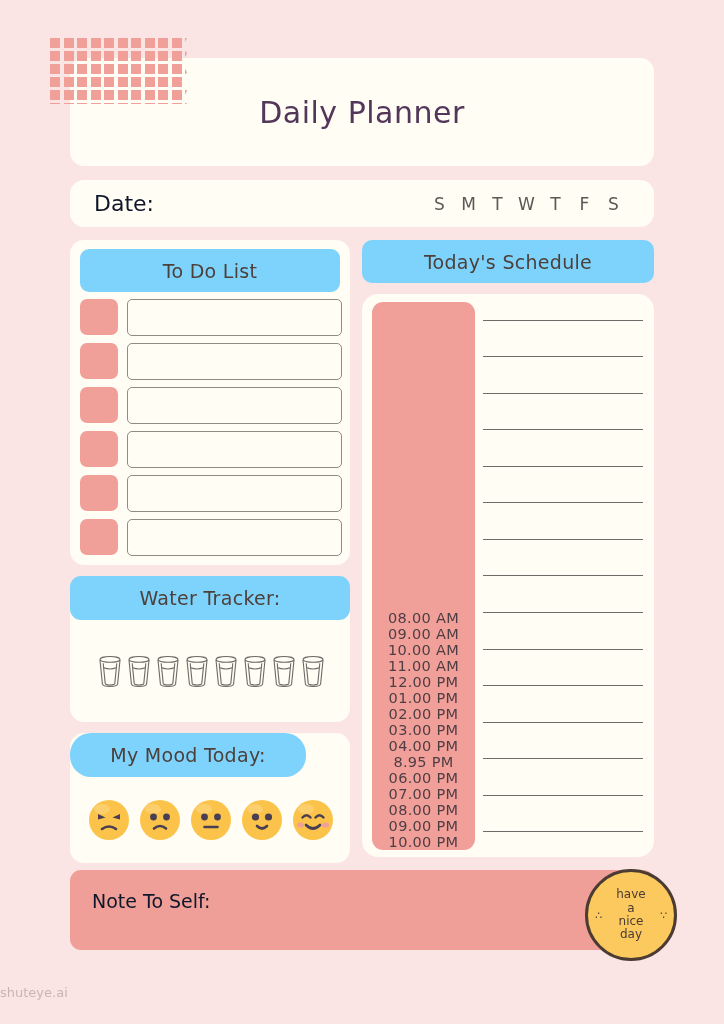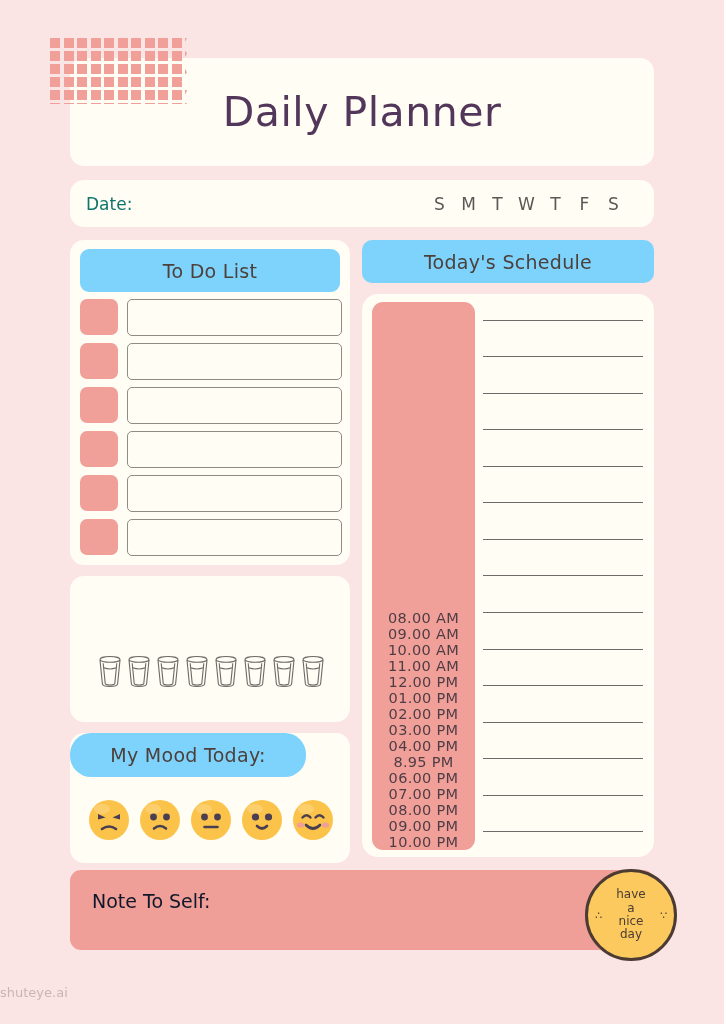--- a/index.html
+++ b/index.html
@@ -26,27 +26,27 @@
     clip-path:polygon(0 0,100% 0,97% 12%,100% 24%,96% 38%,100% 52%,96% 66%,100% 80%,97% 92%,100% 100%,0 100%);
     z-index:3;
   }
 
   
   .card{position:absolute;background:#fffdf4;border-radius:14px;}
   .title-card{left:70px;top:58px;width:584px;height:108px;z-index:2;
     display:flex;align-items:center;justify-content:center;}
   .planner-title{
     font-family:"DejaVu Sans", sans-serif;
-    font-size:41px;color:#53375b;letter-spacing:.5px;
+    font-size:30px;color:#53375b;letter-spacing:.5px;
     font-weight:400;
   }
 
   .date-card{left:70px;top:180px;width:584px;height:47px;
     display:flex;align-items:center;z-index:2;}
-  .date-label{margin-left:16px;font-size:17px;color:#0f766e;}
+  .date-label{margin-left:24px;font-size:22px;color:#0f172a;}
   .weekdays{margin-left:auto;margin-right:26px;display:flex;gap:0;}
   .weekdays span{width:29px;text-align:center;font-size:17px;color:#5d5856;}
 
   
   .todo-card{left:70px;top:240px;width:280px;height:325px;}
   .water-card{left:70px;top:576px;width:280px;height:146px;}
   .mood-card{left:70px;top:733px;width:280px;height:130px;}
 
   .hdr{
     position:absolute;background:#7dd3fc;border-radius:9px;
@@ -146,20 +146,21 @@
       <div class="todo-box"></div>
       <div class="todo-line"></div>
     </div>
     <div class="todo-row">
       <div class="todo-box"></div>
       <div class="todo-line"></div>
     </div>
   </div>
 
   <div class="card water-card"></div>
+  <div class="hdr water-hdr">Water Tracker:</div>
   <div class="water-row" id="water-row">
       <div><svg width="26" height="33" viewBox="0 0 26 33">
           <g fill="none" stroke="#6b6a66" stroke-width="1.1">
             <path d="M3 5 L5.4 29 q0.3 2.4 7.6 2.4 q7.3 0 7.6 -2.4 L23 5"></path>
             <ellipse cx="13" cy="4.4" rx="10" ry="2.9"></ellipse>
             <path d="M6.2 8.2 L8.2 28.4 q0.2 1.6 4.8 1.6 q4.6 0 4.8 -1.6 L19.8 8.2"></path>
             <path d="M6.8 12.8 q6.2 2.4 12.4 0"></path>
           </g>
         </svg></div>
       <div><svg width="26" height="33" viewBox="0 0 26 33">

